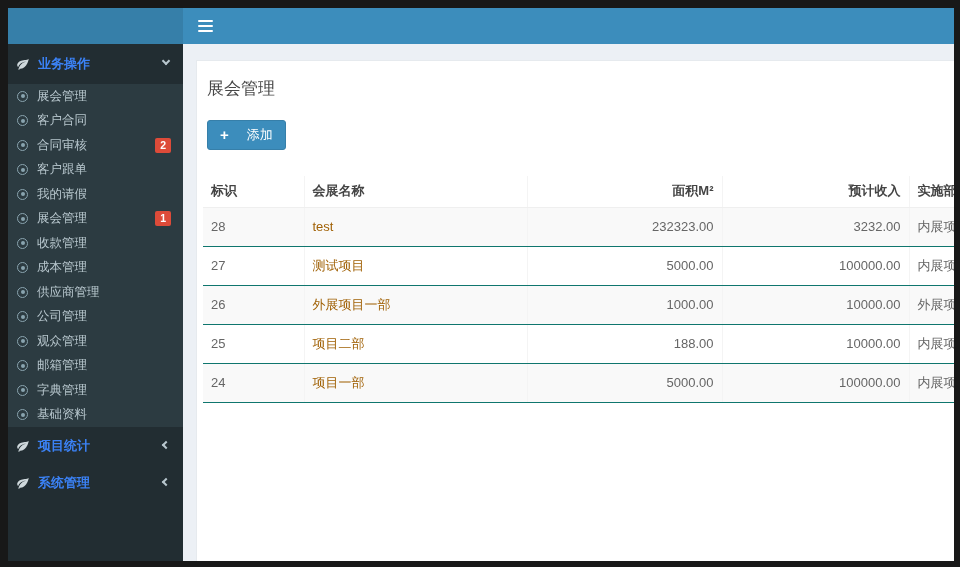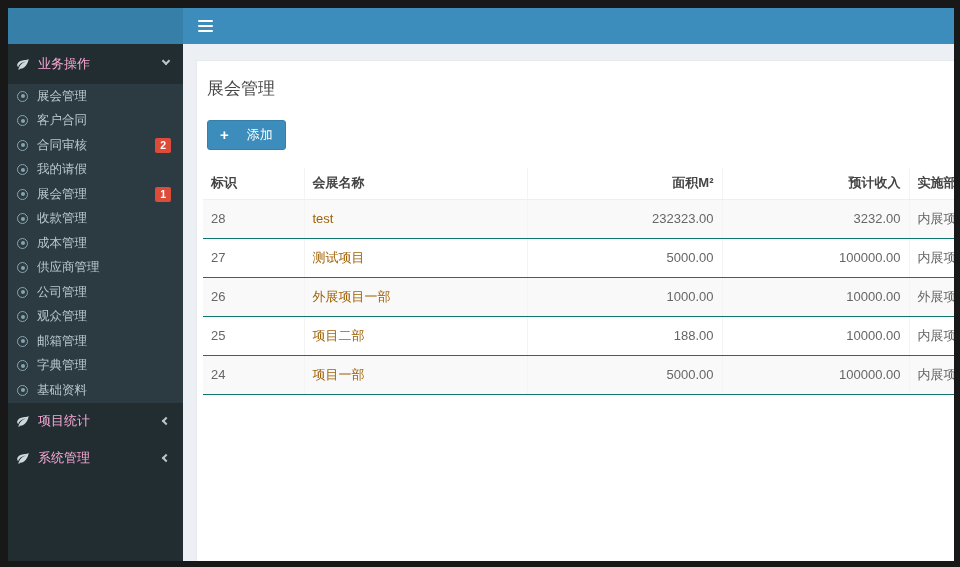--- a/index.html
+++ b/index.html
@@ -11,21 +11,21 @@
   .navbar { position:absolute; left:0; top:0; right:0; height:36px; background:#3c8dbc; }
   .logo-area { position:absolute; left:0; top:0; width:175px; height:36px; background:#367fa9; }
   .hamburger-btn { position:absolute; left:175px; top:0; width:44px; height:36px; background:transparent;
                    border:none; cursor:pointer; display:flex; align-items:center; justify-content:center; }
   .hamburger { width:15px; display:flex; flex-direction:column; gap:3px; }
   .hamburger i { display:block; height:2px; background:#fff; border-radius:1px; }
 
   
   .sidebar { position:absolute; left:0; top:36px; width:175px; bottom:0; background:#222d32; }
   .side-section { position:relative; display:flex; align-items:center; height:37px; padding-left:8px;
-                  color:#f9a8d4; font-size:13px; font-weight:normal; cursor:pointer; }
+                  color:#3b82f6; font-size:13px; font-weight:bold; cursor:pointer; }
   .side-section.first { height:40px; }
   .leaf { width:14px; height:14px; flex:0 0 14px; }
   .side-section .lbl { margin-left:8px; }
   .chev { position:absolute; right:14px; width:6px; height:6px; border:solid #b8c7ce; border-width:0 2px 2px 0; }
   .chev-down { transform:rotate(45deg); top:14px; }
   .chev-left { transform:rotate(135deg); top:15px; }
   .submenu { list-style:none; background:#2c3b41; }
   .submenu-item { position:relative; display:flex; align-items:center; height:24.5px; padding-left:9px;
                   color:#b8c7ce; font-size:12.5px; cursor:pointer; }
   .dot-circle { width:11px; height:11px; flex:0 0 11px; border:1px solid #8aa4af; border-radius:50%;
@@ -38,21 +38,21 @@
   
   .content { position:absolute; left:175px; top:36px; right:0; bottom:0; background:#ecf0f5; }
   .box { position:absolute; left:13px; top:16px; right:0; bottom:0; background:#fff;
          border:1px solid #e6eaee; border-right:none; border-bottom:none; padding:10px 0 0 6px; overflow:hidden; }
   .page-title { font-size:17px; font-weight:normal; color:#484848; margin:6px 0 0 4px; }
   .btn-add { display:inline-flex; align-items:center; gap:18px; margin:20px 0 0 4px; padding:5px 12px;
              background:#3c8dbc; border:1px solid #367fa9; border-radius:3px; color:#fff; font-size:13px;
              cursor:pointer; font-family:inherit; }
   .plus-icon::before { content:"+"; font-weight:bold; font-size:15px; line-height:12px; }
 
-  .table-wrap { margin-top:18px; overflow:hidden; }
+  .table-wrap { margin-top:26px; overflow:hidden; }
   table { width:906px; table-layout:fixed; border-collapse:collapse; font-size:13px; }
   col.c-id { width:101px; } col.c-name { width:223px; } col.c-area { width:195px; }
   col.c-income { width:187px; } col.c-dept { width:200px; }
   th, td { padding:0 8px; white-space:nowrap; overflow:hidden; }
   th { height:31px; text-align:left; color:#444; border-bottom:1px solid #efefef; font-weight:bold; }
   td { height:39px; color:#666; border-bottom:1px solid #0f766e; }
   th + th, td + td { border-left:1px solid #f4f4f4; }
   th.num, td.num { text-align:right; }
   tbody tr:nth-child(odd) { background:#f9f9f9; }
   td a { color:#a16207; text-decoration:none; }
@@ -103,20 +103,27 @@
         </li>
 
         <li class="submenu-item">
           <span class="dot-circle">
             <i></i>
           </span>
           <span class="lbl">合同审核</span>
           <span class="badge">2</span>
         </li>
 
+        <li class="submenu-item">
+          <span class="dot-circle">
+            <i></i>
+          </span>
+          <span class="lbl">客户跟单</span>
+
+        </li>
 
         <li class="submenu-item">
           <span class="dot-circle">
             <i></i>
           </span>
           <span class="lbl">我的请假</span>
 
         </li>
 
         <li class="submenu-item">

